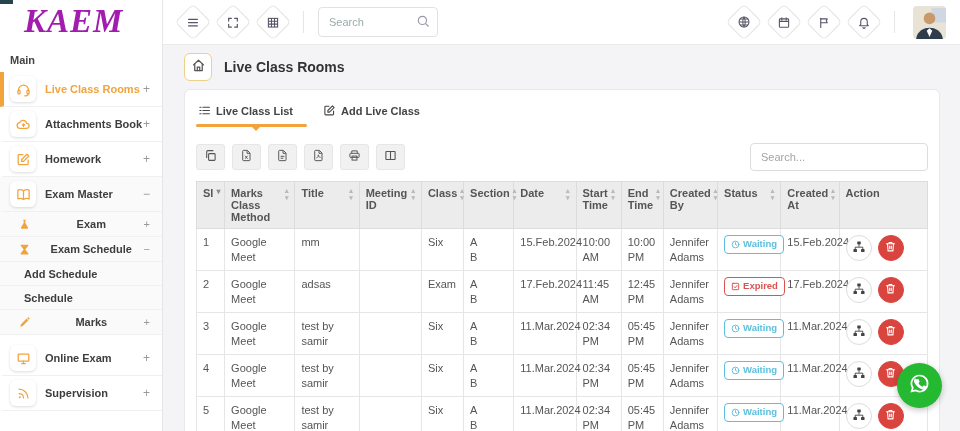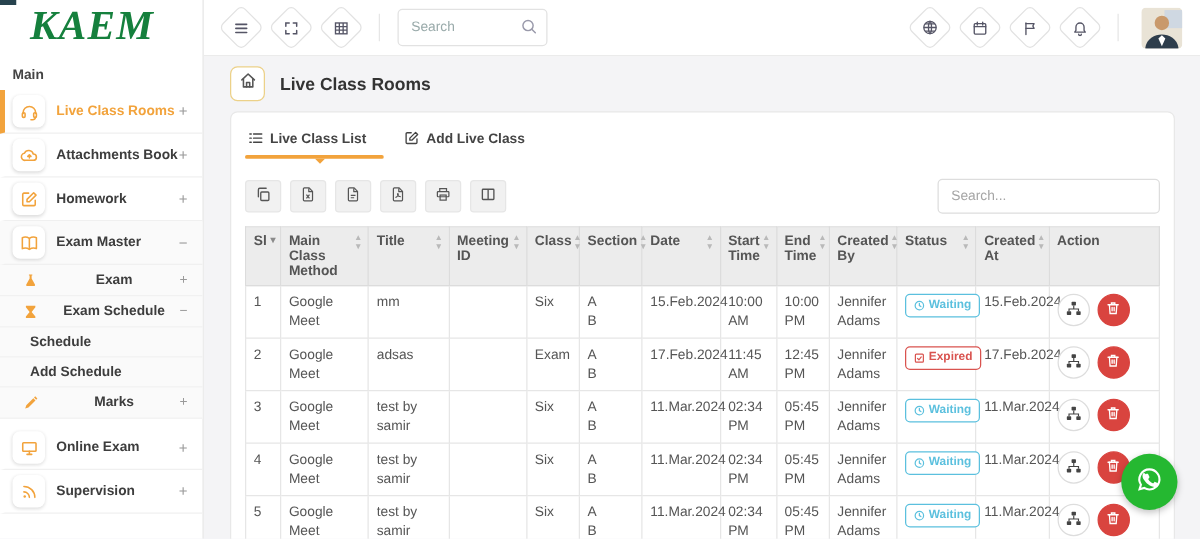--- a/index.html
+++ b/index.html
@@ -1,21 +1,21 @@
 <!DOCTYPE html>
 <html><head>
 <meta charset="utf-8">
 <style>
   * { margin:0; padding:0; box-sizing:border-box; }
   html,body { width:960px; height:431px; overflow:hidden; font-family:"Liberation Sans", sans-serif; background:#f4f4f6; position:relative; }
   .corner-strip { position:absolute; left:0; top:0; width:13px; height:4px; background:#27434e; z-index:50; }
 
   
   .sidebar { position:absolute; left:0; top:0; width:163px; height:431px; background:#fff; border-right:1px solid #e6e6e6; z-index:10; }
-  .logo { font-family:"Liberation Serif", serif; font-style:italic; font-weight:bold; font-size:33px; color:#15803d; padding:3px 0 0 24px; letter-spacing:1px; }
+  .logo { font-family:"Liberation Serif", serif; font-style:italic; font-weight:bold; font-size:33px; color:#a21caf; padding:3px 0 0 24px; letter-spacing:1px; }
   .side-section { font-size:11px; font-weight:bold; color:#444; padding:14px 0 6px 10px; }
   .side-item { display:flex; align-items:center; height:35px; padding:0 8px 0 6px; border-left:4px solid transparent; border-bottom:1px solid #f0f0f0; cursor:pointer; }
   .side-item .ibox { width:26px; height:26px; border-radius:6px; background:#fff; box-shadow:0 1px 3px rgba(0,0,0,.14); display:flex; align-items:center; justify-content:center; color:#f2a33c; margin-right:9px; flex:0 0 auto; }
   .side-item .lbl { font-size:11px; font-weight:bold; color:#3d3d3d; flex:1; }
   .side-item .tog { font-size:12px; color:#999; padding-right:4px; }
   .side-item.active { border-left-color:#f2a33c; }
   .side-item.active .lbl { color:#f2a33c; }
   .subgroup { background:#fafafa; }
   .sub-item { display:flex; align-items:center; height:25px; padding:0 12px 0 18px; border-bottom:1px solid #f1f1f1; cursor:pointer;text-align:center; }
   .sub-item .sic { color:#f2a33c; margin-right:8px; display:flex; }
@@ -138,24 +138,24 @@
     <div class="sub-item">
       <span class="sic">
         <svg width="13" height="13" viewBox="0 0 24 24" fill="currentColor">
             <path d="M5 3h14v2l-5.5 7L19 19v2H5v-2l5.5-7L5 5z"></path>
           </svg>
       </span>
       <span class="lbl">Exam Schedule</span>
       <span class="tog">−</span>
     </div>
     <div class="sub2-item">
+      <span>Add Schedule</span>
+    </div>
+    <div class="sub2-item">
       <span>Schedule</span>
-    </div>
-    <div class="sub2-item">
-      <span>Add Schedule</span>
     </div>
     <div class="sub-item">
       <span class="sic">
         <svg width="13" height="13" viewBox="0 0 24 24" fill="currentColor">
             <path d="M4 20l1.6-4.8L16 4.8l3.2 3.2L8.8 18.4zM17 3.8 18.8 2l3.2 3.2-1.8 1.8z"></path>
           </svg>
       </span>
       <span class="lbl">Marks</span>
       <span class="tog">+</span>
     </div>
@@ -369,21 +369,21 @@
       <thead>
           <tr>
             <th>
               <div class="thw">
                 <span>Sl</span>
                 <span class="sort one">▾</span>
               </div>
             </th>
             <th>
               <div class="thw">
-                <span>Main Class Method</span>
+                <span>Marks Class Method</span>
                 <span class="sort">▴<br>▾</span>
               </div>
             </th>
             <th>
               <div class="thw">
                 <span>Title</span>
                 <span class="sort">▴<br>▾</span>
               </div>
             </th>
             <th>

